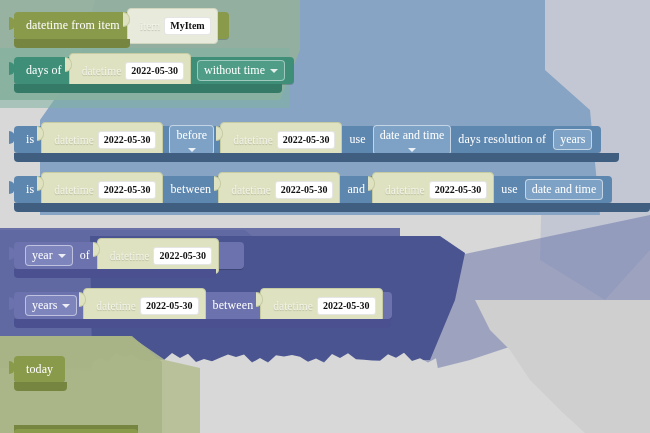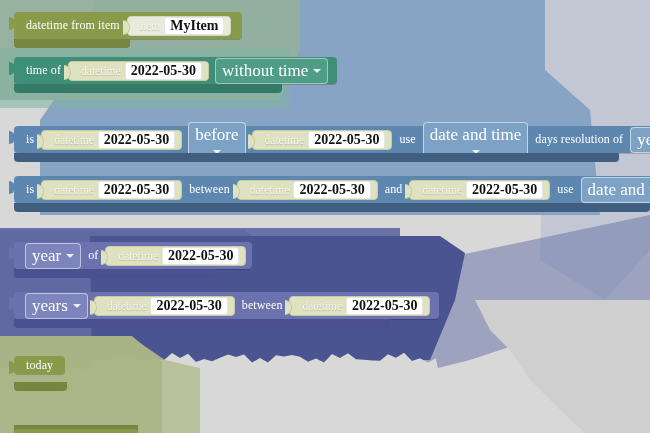--- a/index.html
+++ b/index.html
@@ -44,55 +44,55 @@
     left:0; height:9px;
     border-radius:0 0 4px 4px;
   }
 
   
   .inline {
     display:flex; align-items:center;
     background:#dfe2c0;
     border:1px solid #c6cba2;
     border-radius:4px;
-    height:20px;
+    height:36px;
     padding:0 6px 0 4px;
     margin:0 3px;
     position:relative;
   }
   .inline .iname { color:#f2f4e8; font-size:11.5px; padding:0 4px 0 8px; text-shadow:0 1px 1px rgba(0,0,0,.18);}
   .inline::before {
     content:"";
     position:absolute; left:-5px; top:3px;
     width:6px; height:13px;
     background:#dfe2c0;
     border:1px solid #c6cba2;
     border-left:none;
     border-radius:0 7px 7px 0;
   }
 
   
   .field {
     background:#fff;
     border-radius:3px;
     color:#111;
-    font-size:14px;
+    font-size:10px;
     font-weight:bold;
     padding:1px 5px;
     line-height:14px;
     border:1px solid rgba(0,0,0,.10);
   }
   .field.num { min-width:20px; text-align:center; }
 
   
   .dd {
     display:inline-flex; align-items:center; gap:5px;
     border-radius:4px;
     padding:2px 6px;
-    font-size:17px;
+    font-size:12px;
     color:#fff;
     margin:0 3px;
     border:1px solid rgba(255,255,255,.35);
   }
   .dd .caret {
     width:0;height:0;
     border-left:4px solid transparent;
     border-right:4px solid transparent;
     border-top:4px solid rgba(255,255,255,.8);
   }
@@ -154,21 +154,21 @@
     <span class="lbl">datetime from item</span>
     <span class="inline" style="background:#e8eadb;border-color:#d2d6bf;">
       <span class="iname">item</span>
       <span class="field">MyItem</span>
     </span>
   </div>
   <div class="shadowbar c-green-d" style="left:14px; top:39px; width:116px;"></div>
 
   <div class="blkrow c-teal" style="left:14px; top:57px; height:27px; padding-right:6px;">
     <span class="notch-left c-teal"></span>
-    <span class="lbl">time of</span>
+    <span class="lbl">days of</span>
     <span class="inline">
       <span class="iname">datetime</span>
       <span class="field">2022-05-30</span>
     </span>
     <span class="dd d-teal">
       <span>without time</span>
       <span class="caret"></span>
     </span>
   </div>
   <div class="shadowbar c-teal-d" style="left:14px; top:84px; width:268px;"></div>
@@ -219,21 +219,21 @@
       <span class="field">2022-05-30</span>
     </span>
     <span class="lbl">use</span>
     <span class="dd d-blue">
       <span>date and time</span>
 
     </span>
   </div>
   <div class="shadowbar c-blue-d" style="left:14px; top:203px; width:636px;"></div>
 
-  <div class="blkrow c-purple" style="left:14px; top:242px; height:27px; padding-right:3px;">
+  <div class="blkrow c-purple" style="left:14px; top:242px; height:27px; padding-right:22px;">
     <span class="notch-left c-purple"></span>
     <span class="dd d-purple">
       <span>year</span>
       <span class="caret"></span>
     </span>
     <span class="lbl">of</span>
     <span class="inline">
       <span class="iname">datetime</span>
       <span class="field">2022-05-30</span>
     </span>
@@ -251,21 +251,21 @@
       <span class="field">2022-05-30</span>
     </span>
     <span class="lbl">between</span>
     <span class="inline">
       <span class="iname">datetime</span>
       <span class="field">2022-05-30</span>
     </span>
   </div>
   <div class="shadowbar c-purple-d" style="left:14px; top:319px; width:377px;"></div>
 
-  <div class="blkrow c-olive" style="left:14px; top:356px; height:18px;">
+  <div class="blkrow c-olive" style="left:14px; top:356px; height:26px;">
     <span class="notch-left c-olive"></span>
     <span class="lbl">today</span>
   </div>
   <div class="shadowbar c-green-d" style="left:14px; top:382px; width:53px;"></div>
 
   <div class="shadowbar c-green-d" style="left:14px; top:425px; width:124px;"></div>
 
   <div class="blkrow c-olive" style="left:14px; top:429px; height:10px; width:124px; overflow:hidden;"></div>
 </div>
 

